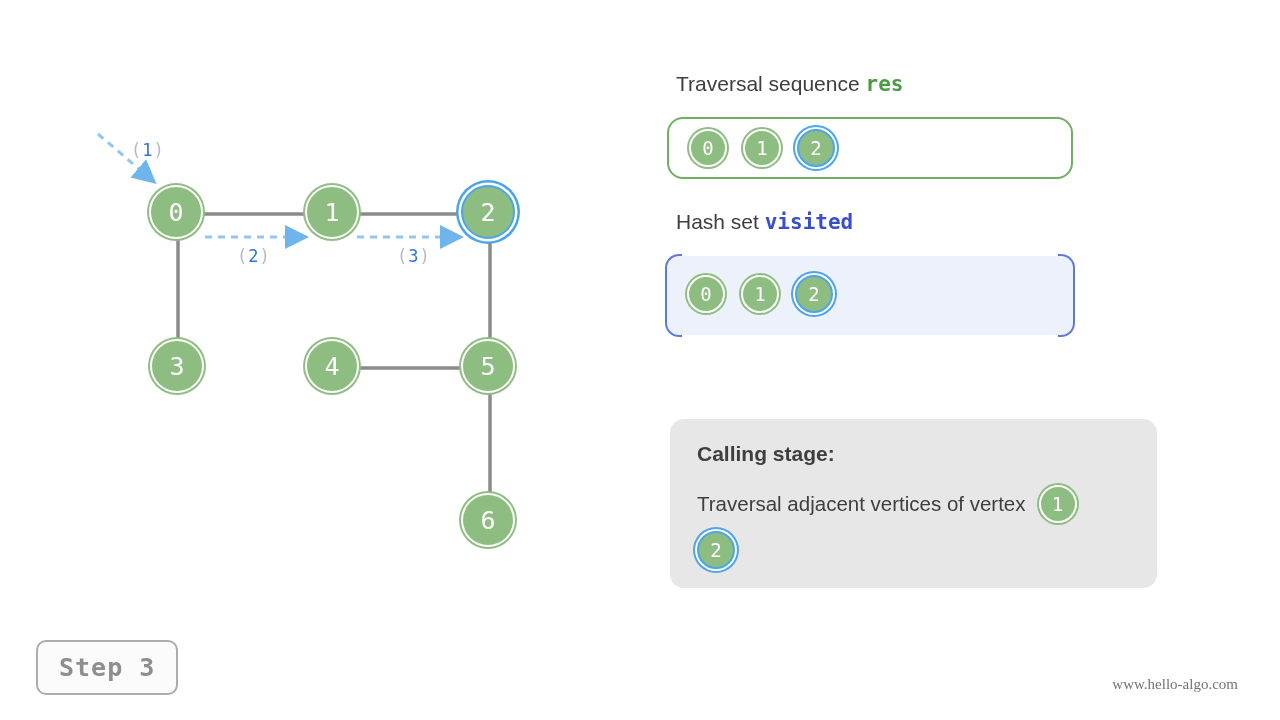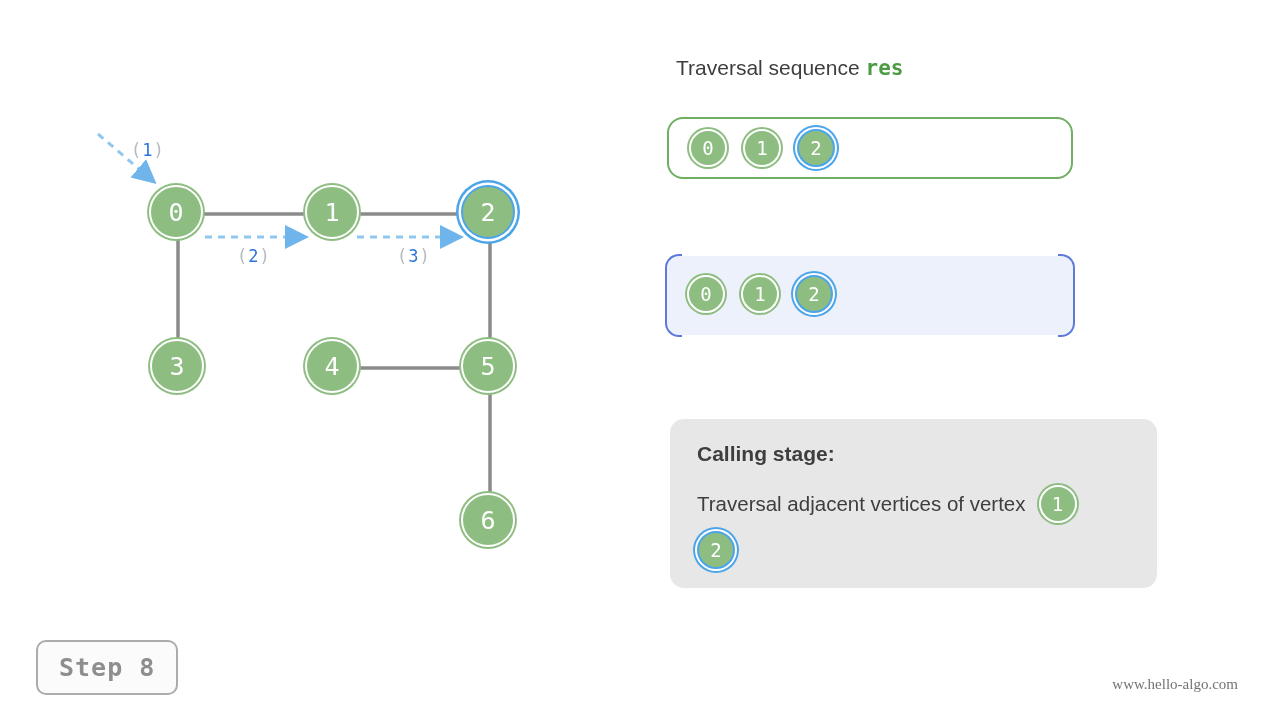--- a/index.html
+++ b/index.html
@@ -137,44 +137,48 @@
   </div>
 
   <div class="gnode" style="left:149px; top:185px;">0</div>
   <div class="gnode" style="left:305px; top:185px;">1</div>
   <div class="gnode hl" style="left:461px; top:185px;">2</div>
   <div class="gnode" style="left:150px; top:339px;">3</div>
   <div class="gnode" style="left:305px; top:339px;">4</div>
   <div class="gnode" style="left:461px; top:339px;">5</div>
   <div class="gnode" style="left:461px; top:493px;">6</div>
 
-  <div class="panel-title" style="left:676px; top:56px;">
+  <div class="panel-title" style="left:676px; top:72px;">
     <span>Traversal sequence</span>
     <span class="code code-green">res</span>
   </div>
   <div class="res-box">
     <div class="snode" style="left:20px; top:10px;">0</div>
     <div class="snode" style="left:74px; top:10px;">1</div>
     <div class="snode hl" style="left:128px; top:10px;">2</div>
   </div>
 
+  <div class="panel-title" style="left:676px; top:210px;">
+    <span>Hash set</span>
+    <span class="code code-blue">visited</span>
+  </div>
   <div class="visited-box">
     <div class="snode" style="left:20px; top:19px;">0</div>
     <div class="snode" style="left:74px; top:19px;">1</div>
     <div class="snode hl" style="left:128px; top:19px;">2</div>
   </div>
 
   <div class="calling-box">
     <div class="calling-title">Calling stage:</div>
     <div class="calling-row r1">
       <span>Traversal adjacent vertices of vertex</span>
       <span class="snode inline">1</span>
     </div>
     <div class="calling-row r2">
       <span class="snode inline hl">2</span>
     </div>
   </div>
 
-  <div class="step-badge">Step 8</div>
+  <div class="step-badge">Step 3</div>
 
   <div class="watermark">www.hello-algo.com</div>
 
 </div>
 
 </body></html>

